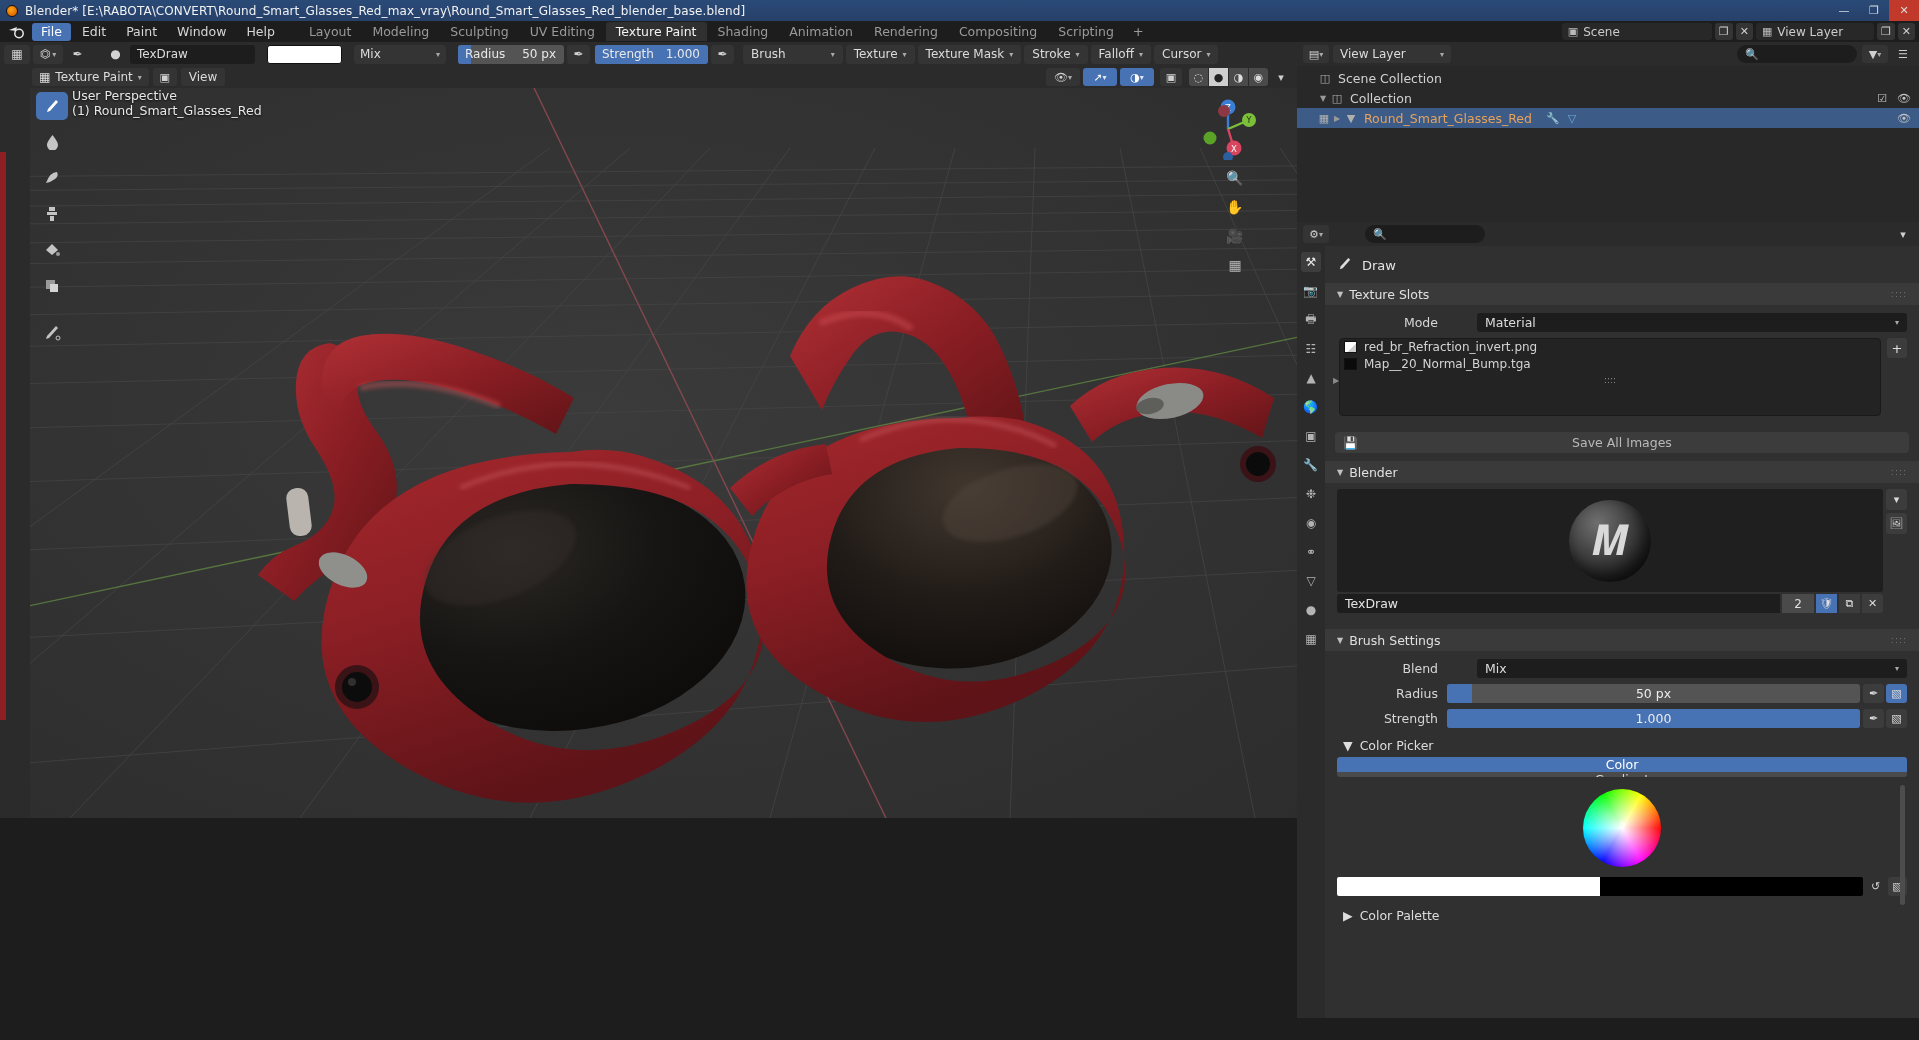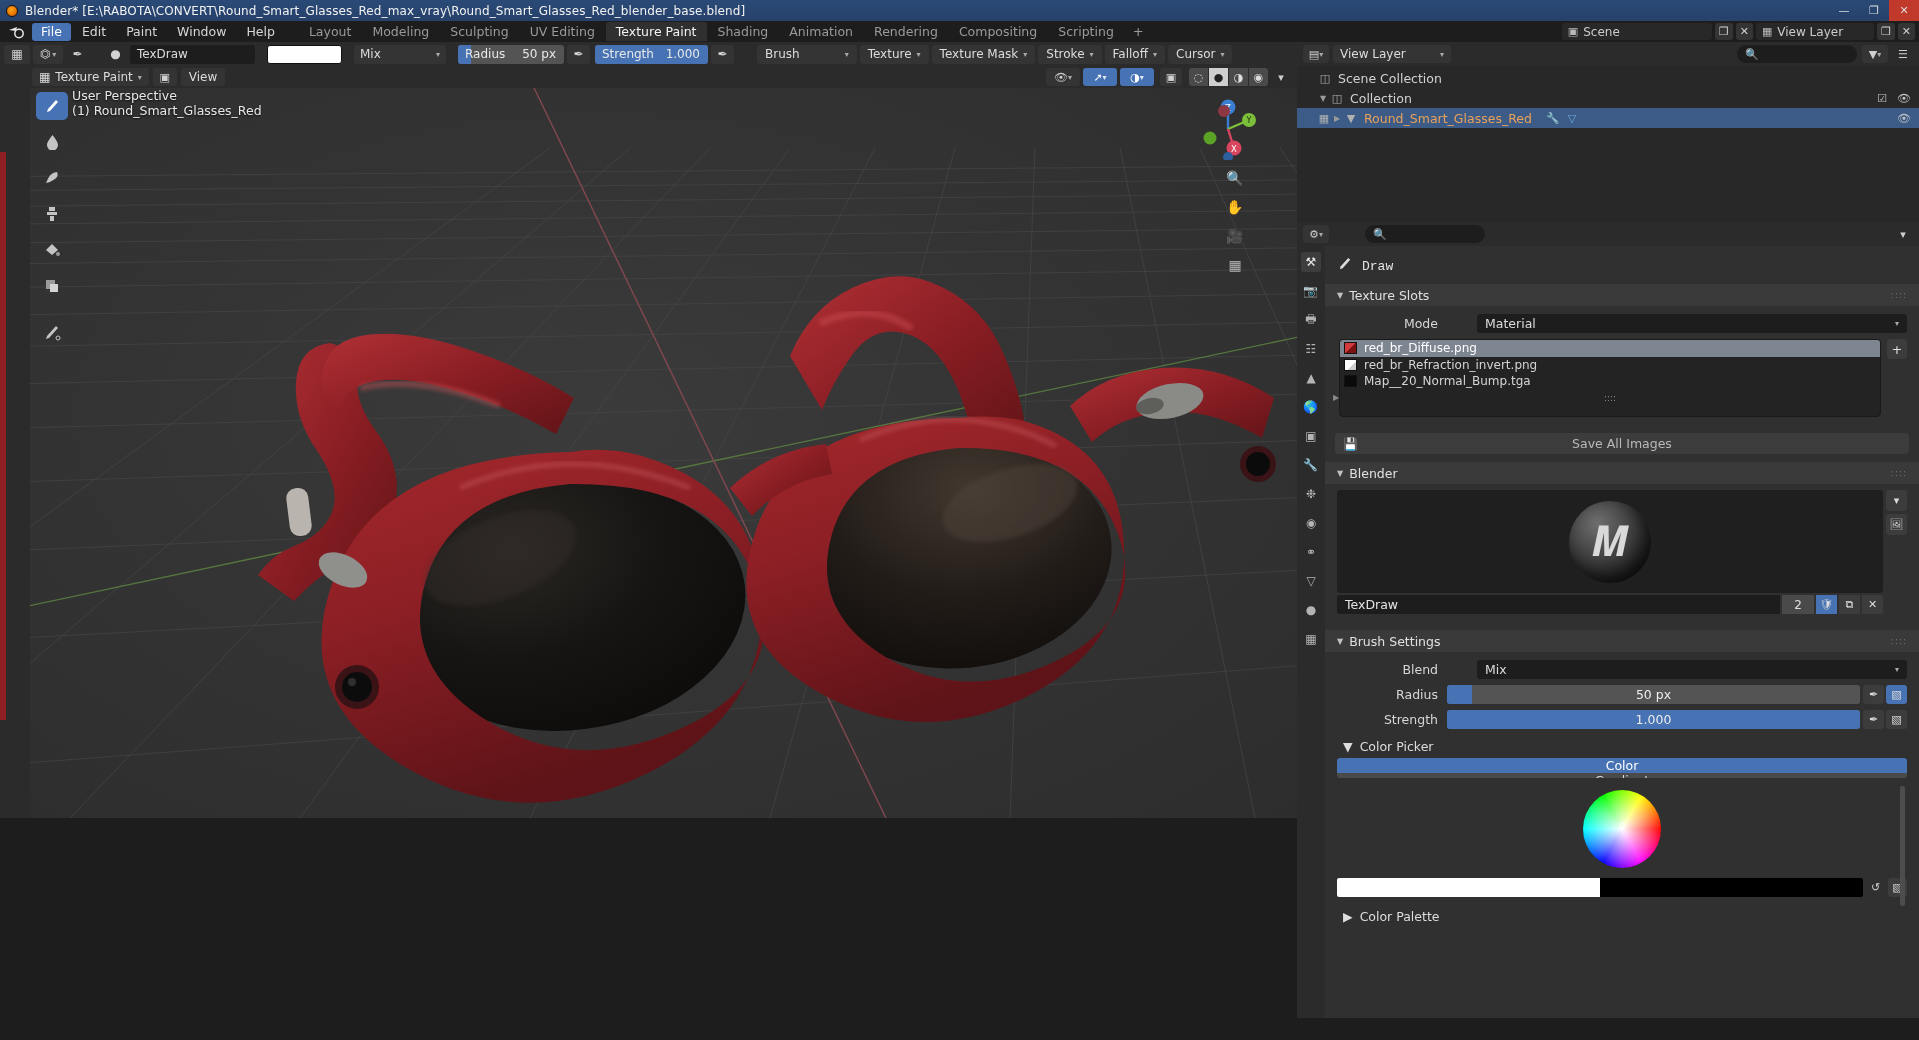--- a/index.html
+++ b/index.html
@@ -211,21 +211,21 @@
     background:#2b2b2b; display:flex; flex-direction:column; align-items:center;
     padding-top:6px; gap:9px;
   }
   .prop-tabs .pt { width:20px; height:20px; display:flex; align-items:center;
                    justify-content:center; font-size:12px; color:#b4b4b4; border-radius:3px;}
   .prop-tabs .pt.act { background:#3d3d3d; color:#e8e8e8; }
   .props-body {
     position:absolute; left:28px; top:24px; width:594px; height:772px;
     padding:6px 0 0 0; overflow:hidden;
   }
-  .brush-title { display:flex; align-items:center; gap:9px; padding:4px 12px 8px 12px; font-size:13px;font-family:Liberation Mono, monospace; }
+  .brush-title { display:flex; align-items:center; gap:9px; padding:4px 12px 8px 12px; font-size:13px; }
   .panel-head {
     display:flex; align-items:center; gap:6px; height:22px; padding:0 12px;
     font-size:12.5px; color:#e0e0e0; background:#3a3a3a; margin-bottom:2px;
   }
   .panel-head .tri { font-size:8px; color:#c0c0c0; }
   .panel-head .grip { margin-left:auto; color:#707070; letter-spacing:1px; font-size:9px;}
   .panel-body { padding:4px 12px 10px 12px; }
   .row { display:flex; align-items:center; height:22px; margin-bottom:3px; }
   .row .lbl { width:110px; text-align:right; padding-right:9px; font-size:12.5px; color:#d6d6d6; }
   .fieldbox {
@@ -404,21 +404,21 @@
       <span class="lab">Radius</span>
       <span class="val">50 px</span>
     </div>
     <div class="th-icobtn" style="width:20px;">✒</div>
     <div class="slider" style="width:113px; margin-left:2px;">
       <div class="fill" style="width:100%"></div>
       <span class="lab">Strength</span>
       <span class="val">1.000</span>
     </div>
     <div class="th-icobtn" style="width:20px;">✒</div>
-    <div class="menubtn" style="margin-left:20px;gap:45px;">
+    <div class="menubtn" style="margin-left:6px;gap:45px;">
       <span>Brush</span>
       <span class="chev">▾</span>
     </div>
     <div class="menubtn">
       <span>Texture</span>
       <span class="chev">▾</span>
     </div>
     <div class="menubtn">
       <span>Texture Mask</span>
       <span class="chev">▾</span>
@@ -768,24 +768,20 @@
       <div class="panel-body">
         <div class="row">
           <span class="lbl">Mode</span>
           <div class="fieldbox" style="background:#1d1d1d;">
             <span>Material</span>
             <span class="chev">▾</span>
           </div>
         </div>
         <div class="slotwrap">
           <div class="slotlist" style="flex:1;">
-            <div class="slot sel">
-              <span class="sw" style="background:linear-gradient(135deg,#d23b3b 50%,#7b1212 50%)"></span>
-              <span>red_br_Diffuse.png</span>
-            </div>
             <div class="slot">
               <span class="sw" style="background:linear-gradient(135deg,#ffffff 60%,#cfcfcf 60%)"></span>
               <span>red_br_Refraction_invert.png</span>
             </div>
             <div class="slot">
               <span class="sw" style="background:#0a0a0a"></span>
               <span>Map__20_Normal_Bump.tga</span>
             </div>
             <div class="slot" style="justify-content:center;color:#8a8a8a;font-size:9px;">
               <span style="position:absolute;left:8px;font-size:8px;">▶</span>::::

